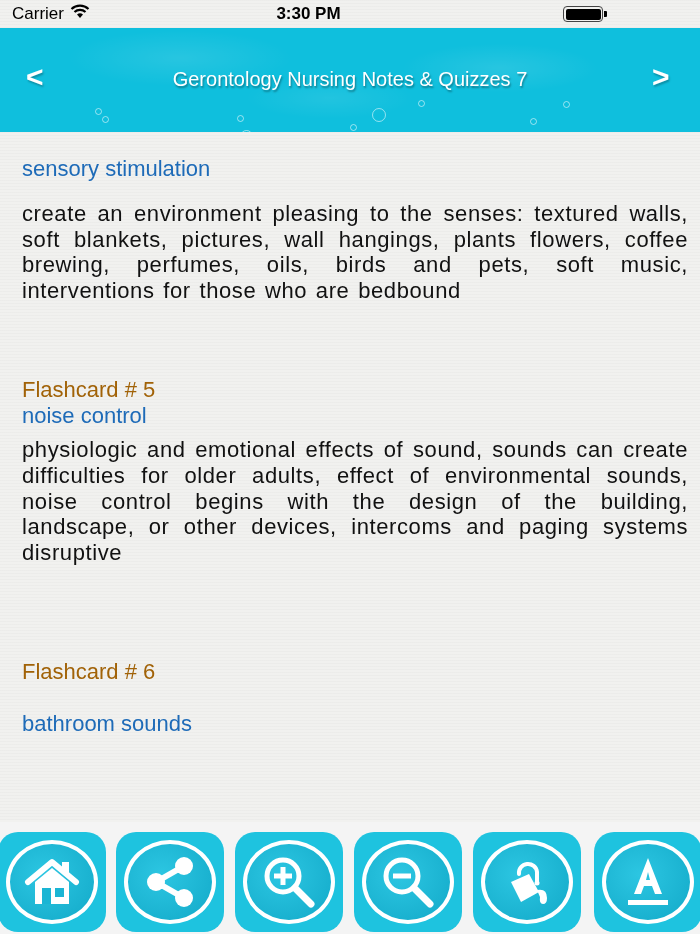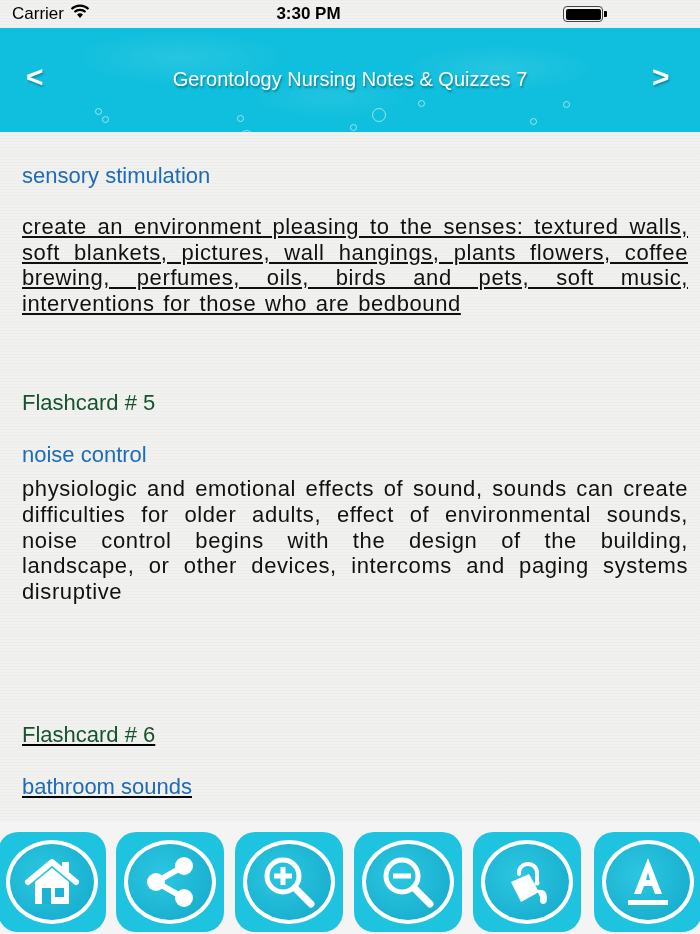--- a/index.html
+++ b/index.html
@@ -45,21 +45,21 @@
 
     .content {
       position: absolute; left: 0; top: 132px; width: 700px; height: 690px;
       padding: 0 12px 0 22px; overflow: hidden;
     }
     .card-term { color: #1e6bb8; font-size: 22px; line-height: 26px; }
     .card-def {
       color: #111; font-size: 22px; line-height: 25.6px; text-align: justify;
       letter-spacing: 0.6px; word-spacing: 2px; margin-right: 0;
     }
-    .card-label { color: #14532d; font-size: 22px; line-height: 26px; }
+    .card-label { color: #a16207; font-size: 22px; line-height: 26px; }
 
     .toolbar {
       position: absolute; left: 0; top: 822px; width: 700px; height: 112px;
       background: #f4f4f4;
     }
     .tool-btn {
       position: absolute; top: 10px; width: 108px; height: 100px;
       background: #1ec3df; border-radius: 20px;
       display: flex; align-items: center; justify-content: center; cursor: pointer;
     }
@@ -104,32 +104,32 @@
   <div class="bubble" style="left:418px;top:72px;width:7px;height:7px;"></div>
   <div class="bubble" style="left:530px;top:90px;width:7px;height:7px;"></div>
   <div class="bubble" style="left:563px;top:73px;width:7px;height:7px;"></div>
 
   <div class="nav-arrow" style="left:26px;">&lt;</div>
   <div class="nav-title">Gerontology Nursing Notes &amp; Quizzes 7</div>
   <div class="nav-arrow" style="left:652px;">&gt;</div>
 </div>
 
 <div class="content">
-  <div style="padding-top:31px;">
+  <div style="padding-top:24px;">
     <div class="card-term">sensory stimulation</div>
-    <div class="card-def" style="margin-top:25px;text-decoration:underline;">create an environment pleasing to the senses: textured walls, soft blankets, pictures, wall hangings, plants flowers, coffee brewing, perfumes, oils, birds and pets, soft music, interventions for those who are bedbound</div>
+    <div class="card-def" style="margin-top:19px;">create an environment pleasing to the senses: textured walls, soft blankets, pictures, wall hangings, plants flowers, coffee brewing, perfumes, oils, birds and pets, soft music, interventions for those who are bedbound</div>
   </div>
 
   <div style="margin-top:74px;">
     <div class="card-label">Flashcard # 5</div>
-    <div class="card-term" style="margin-top:26px;">noise control</div>
+    <div class="card-term" style="">noise control</div>
     <div class="card-def" style="margin-top:8px;">physiologic and emotional effects of sound, sounds can create difficulties for older adults, effect of environmental sounds, noise control begins with the design of the building, landscape, or other devices, intercoms and paging systems disruptive</div>
   </div>
 
-  <div style="margin-top:118px;text-decoration:underline;">
+  <div style="margin-top:94px;">
     <div class="card-label">Flashcard # 6</div>
     <div class="card-term" style="margin-top:26px;">bathroom sounds</div>
   </div>
 </div>
 
 <div class="toolbar">
   <div class="tool-btn" style="left:-2px;">
     <div class="tool-ring">
       <svg viewBox="0 0 60 60">
         <path d="M6 30 L30 10 L54 30" stroke="#fff" stroke-width="6" fill="none" stroke-linecap="round" stroke-linejoin="round"></path>

